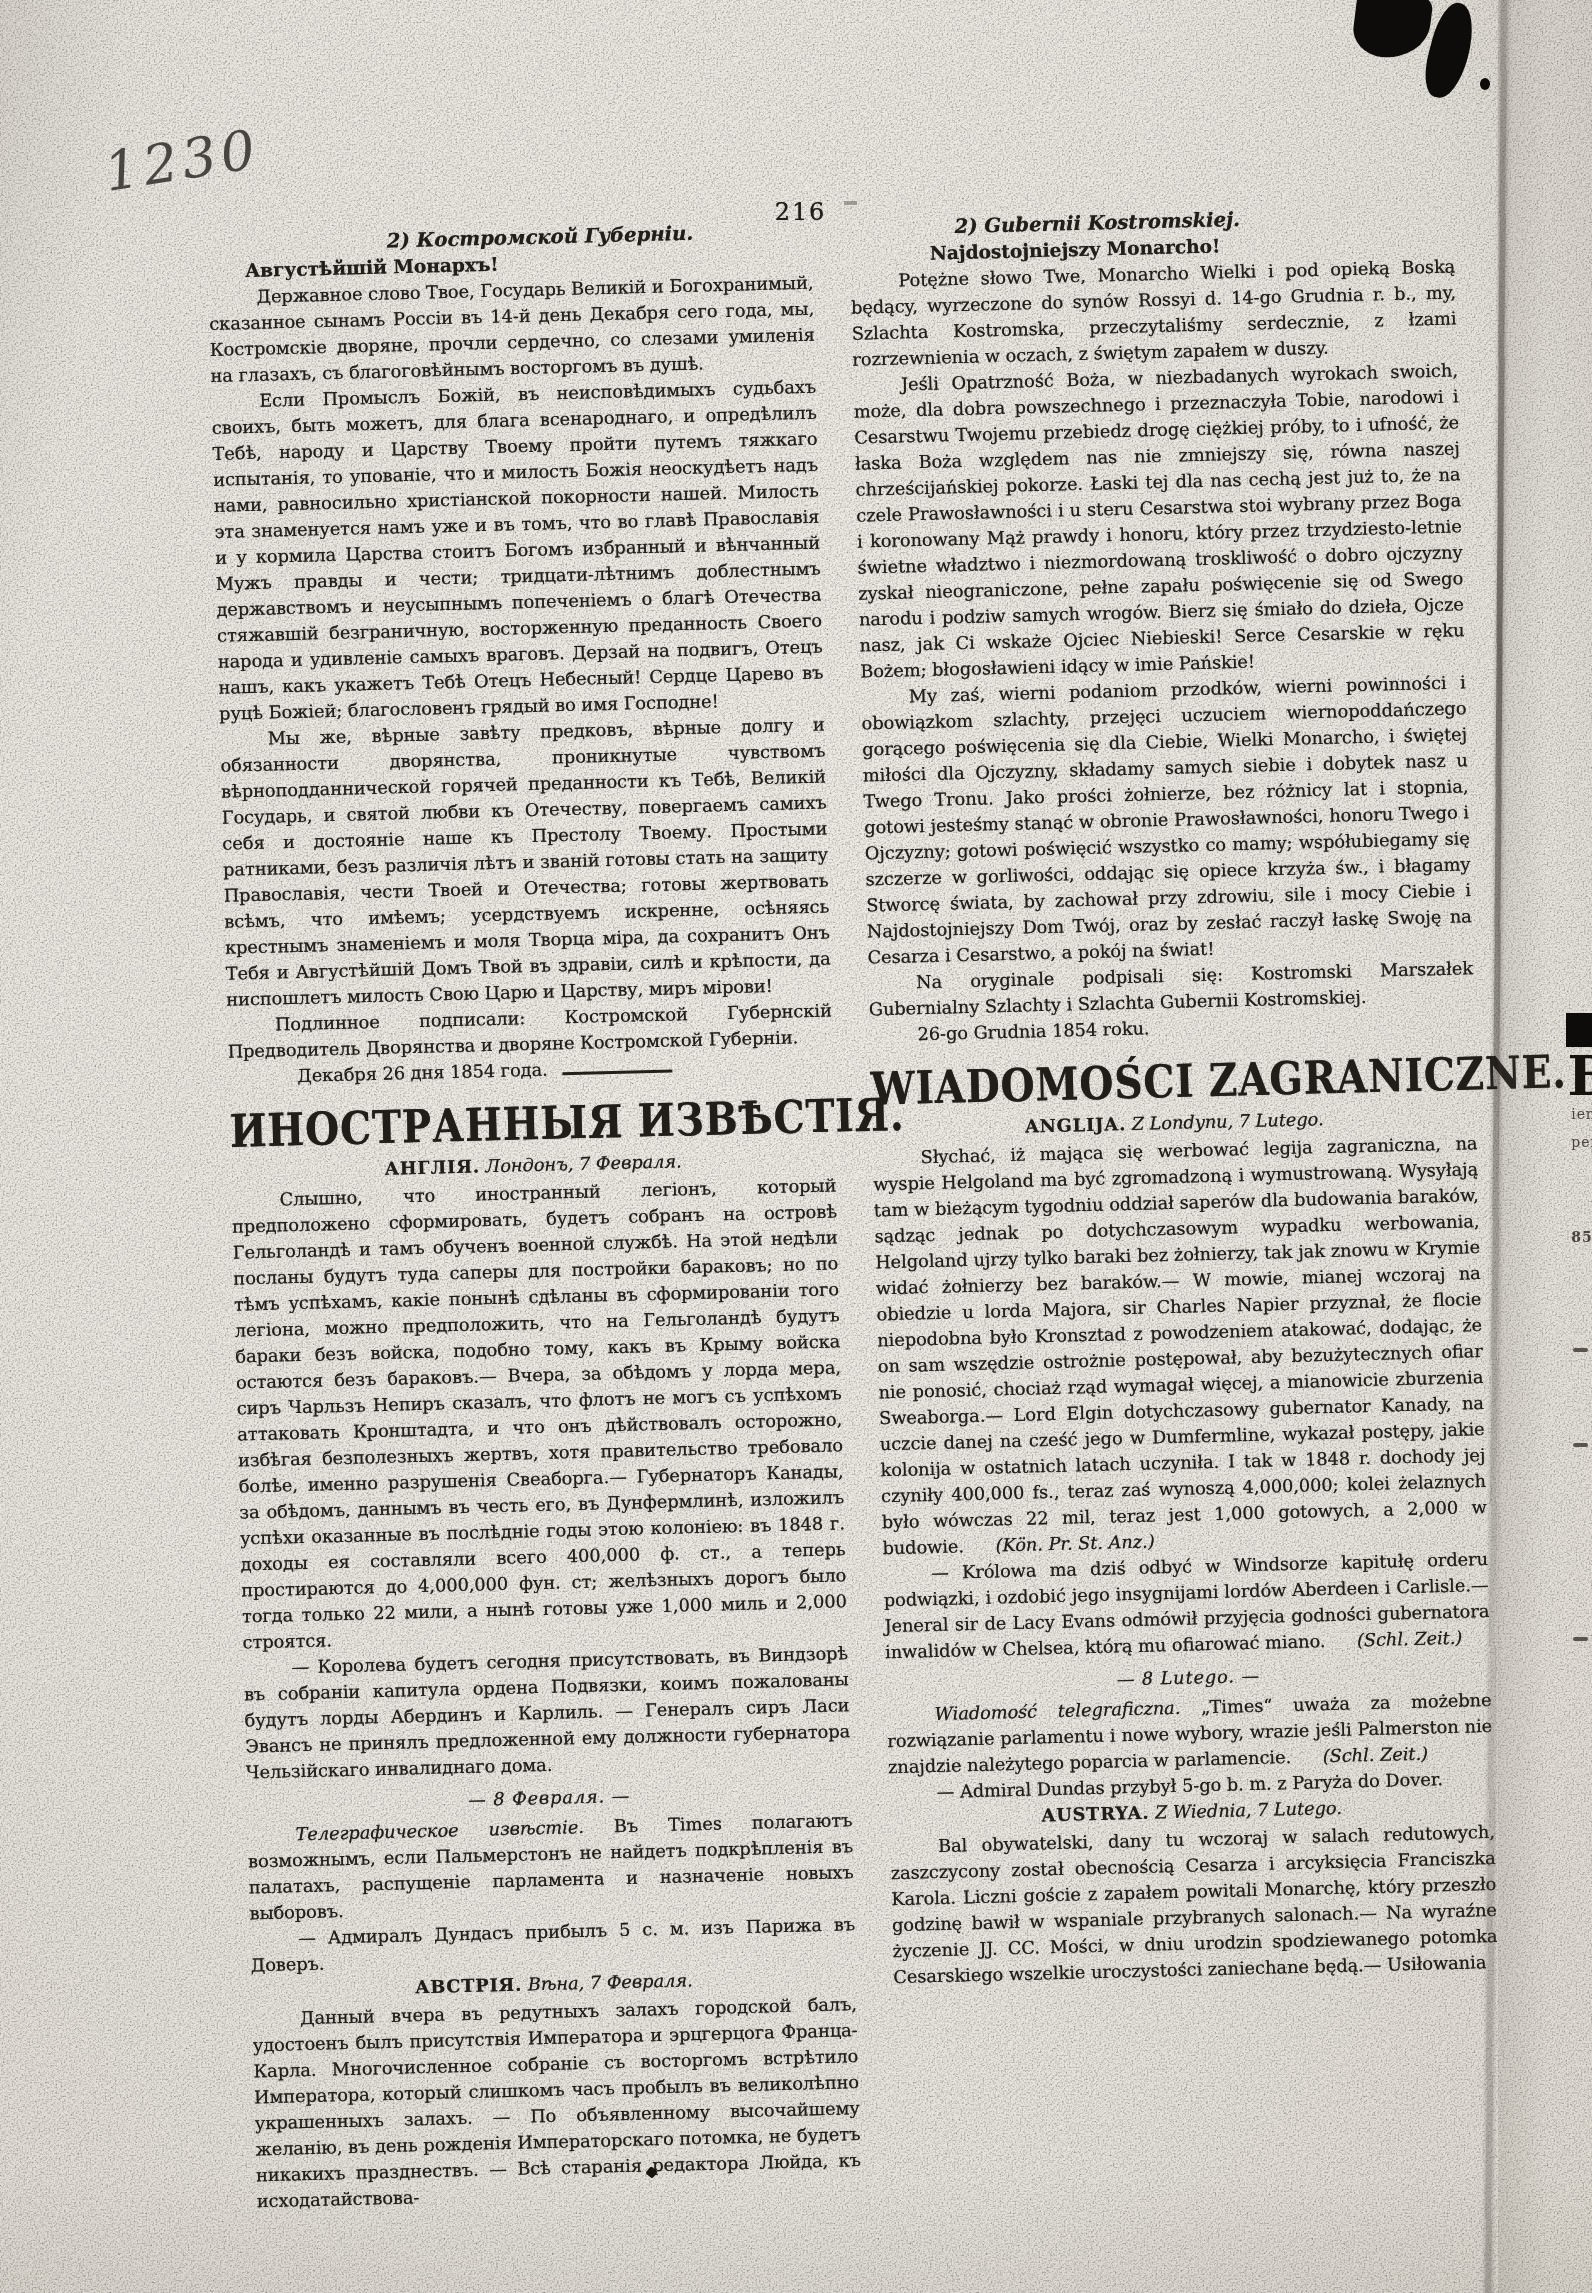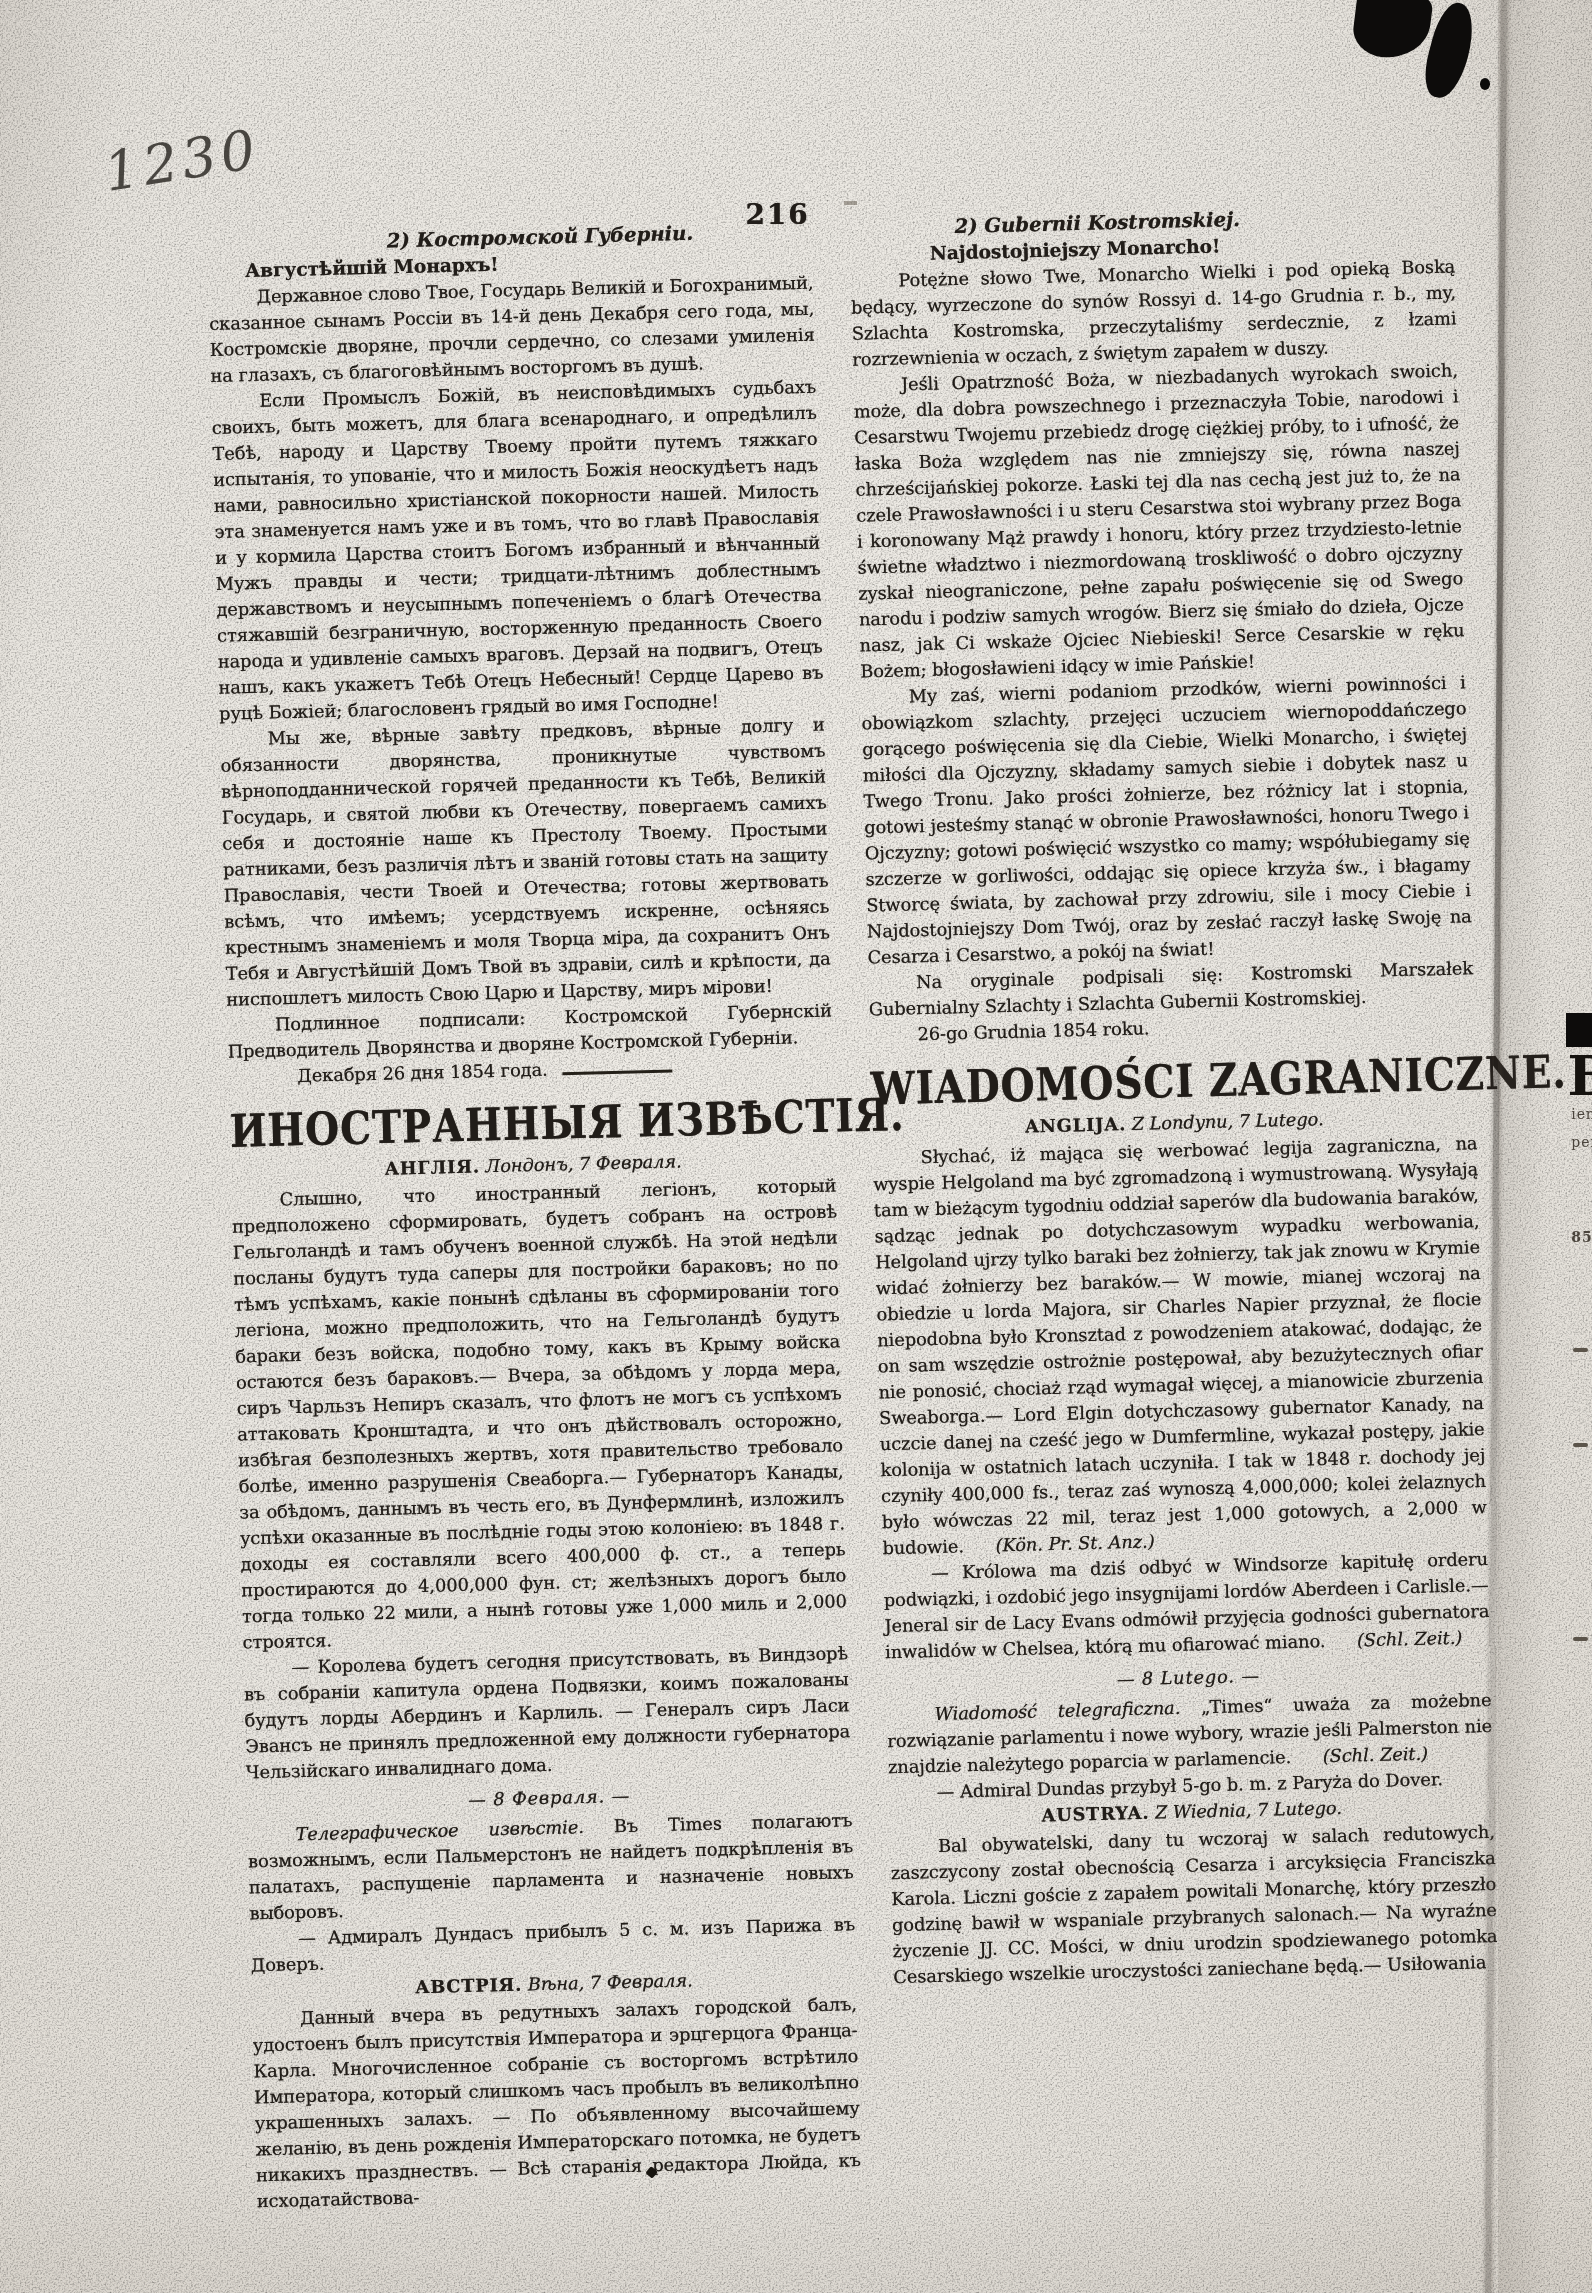--- a/index.html
+++ b/index.html
@@ -6,22 +6,22 @@
   .page{position:relative;width:1592px;height:2293px;overflow:hidden;
     font-family:"DejaVu Serif",serif;color:#211d19;
     background:
       linear-gradient(100deg, rgba(110,100,90,0.12), rgba(0,0,0,0) 7%),
       linear-gradient(260deg, rgba(110,100,90,0.10), rgba(0,0,0,0) 9%),
       linear-gradient(0deg, rgba(120,110,100,0.08), rgba(0,0,0,0) 5%),
       radial-gradient(ellipse at 45% 38%, #efece6 0%, #e9e6e0 55%, #ddd8d0 100%);}
   .noise-overlay{position:absolute;left:0;top:0;width:1592px;height:2293px;opacity:.45;pointer-events:none;}
   .handwritten{position:absolute;left:104px;top:129px;font-size:54px;font-style:italic;
     transform:rotate(-9deg);color:#35322d;letter-spacing:4.7px;opacity:.88;}
-  .pageno{position:absolute;left:717px;top:198px;width:121px;text-align:center;
-    font-size:28px;font-weight:bold;letter-spacing:1.9px;
+  .pageno{position:absolute;left:740px;top:198px;width:121px;text-align:center;
+    font-size:24px;font-weight:normal;letter-spacing:1.9px;
     text-shadow:0 0 0.7px rgba(30,25,20,.9);}
   .content{position:absolute;left:207px;top:233px;width:1247px;display:flex;gap:37px;
     transform:rotate(-1.45deg);transform-origin:0 0;}
   .col{width:605px;font-size:17.7px;line-height:26px;text-align:justify;
     text-shadow:0 0 0.7px rgba(35,29,24,.85);}
   .col p{margin:0;text-indent:48px;}
   .col-heading{text-align:right;text-indent:0 !important;font-style:italic;font-weight:bold;
     font-size:19.6px;margin-bottom:1.9px;}
   .col-heading.ru{padding-right:119px;}
   .col-heading.pl{padding-right:214px;}

